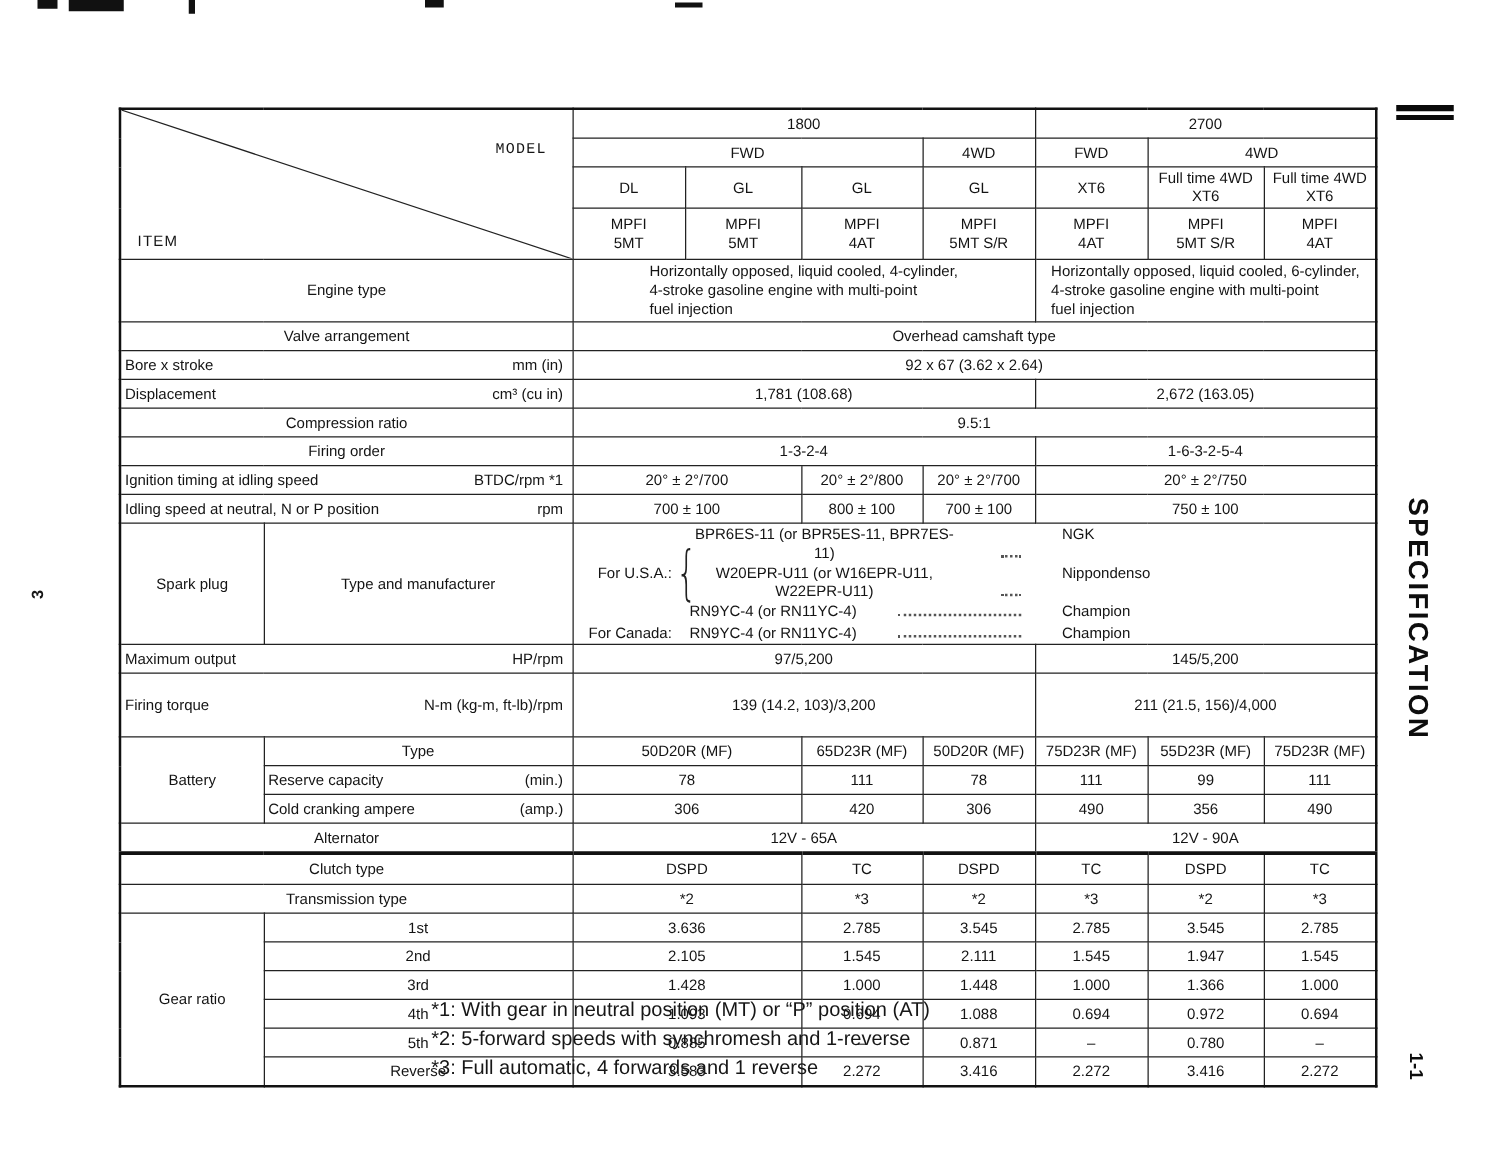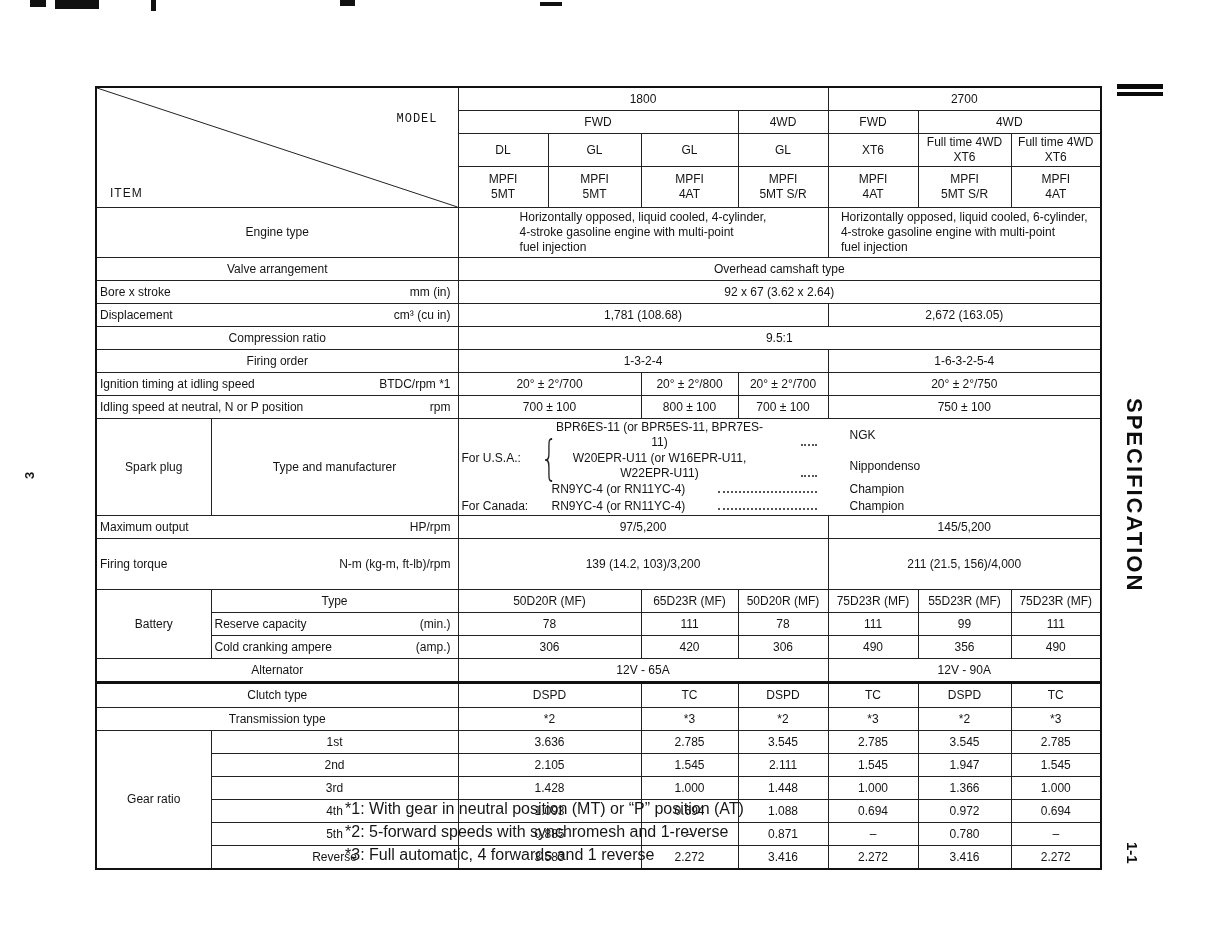--- a/index.html
+++ b/index.html
@@ -61,29 +61,29 @@
 
   
   td.corner{position:relative;padding:0;}
   td.corner svg{position:absolute;inset:0;width:100%;height:100%;}
   .corner-model{position:absolute;right:20px;top:24px;font-size:12px;letter-spacing:1px;font-family:Liberation Mono, monospace;}
   .corner-item{position:absolute;left:13px;bottom:6px;font-size:12px;letter-spacing:1px;}
 
   
   td.spark-cell{text-align:left;padding:2px 6px 2px 86px;}
   .spark-row{display:flex;align-items:center;}
-  .spark-label{flex:none;width:76px;text-align:left;}
+  .spark-label{flex:none;width:76px;text-align:right;}
   .spark-brace{
     flex:none;width:14px;display:inline-block;font-size:44px;line-height:1;
     font-weight:300;transform:scale(0.6,1.08);color:#222;
     font-family:"DejaVu Sans", sans-serif;text-align:center;
   }
   .spark-spacer{flex:none;width:14px;display:inline-block;}
   .spark-lines{width:384px;display:flex;flex-direction:column;gap:1px;}
-  .spark-line{display:flex;align-items:center;gap:28px;}
+  .spark-line{display:flex;align-items:flex-start;gap:28px;}
   .spark-line .leader{
     flex:1;border-bottom:2px dotted #555;min-width:16px;
     align-self:flex-end;margin:0 5px 4px 5px;
   }
   .spark-line .maker{flex:none;width:86px;text-align:left;}
   .spark-row.canada{margin-top:2px;}
 
   
   .footnotes-left{position:absolute;left:100px;top:800px;font-size:12px;}
   .footnotes-right{position:absolute;left:345px;top:800px;font-size:16px;}

